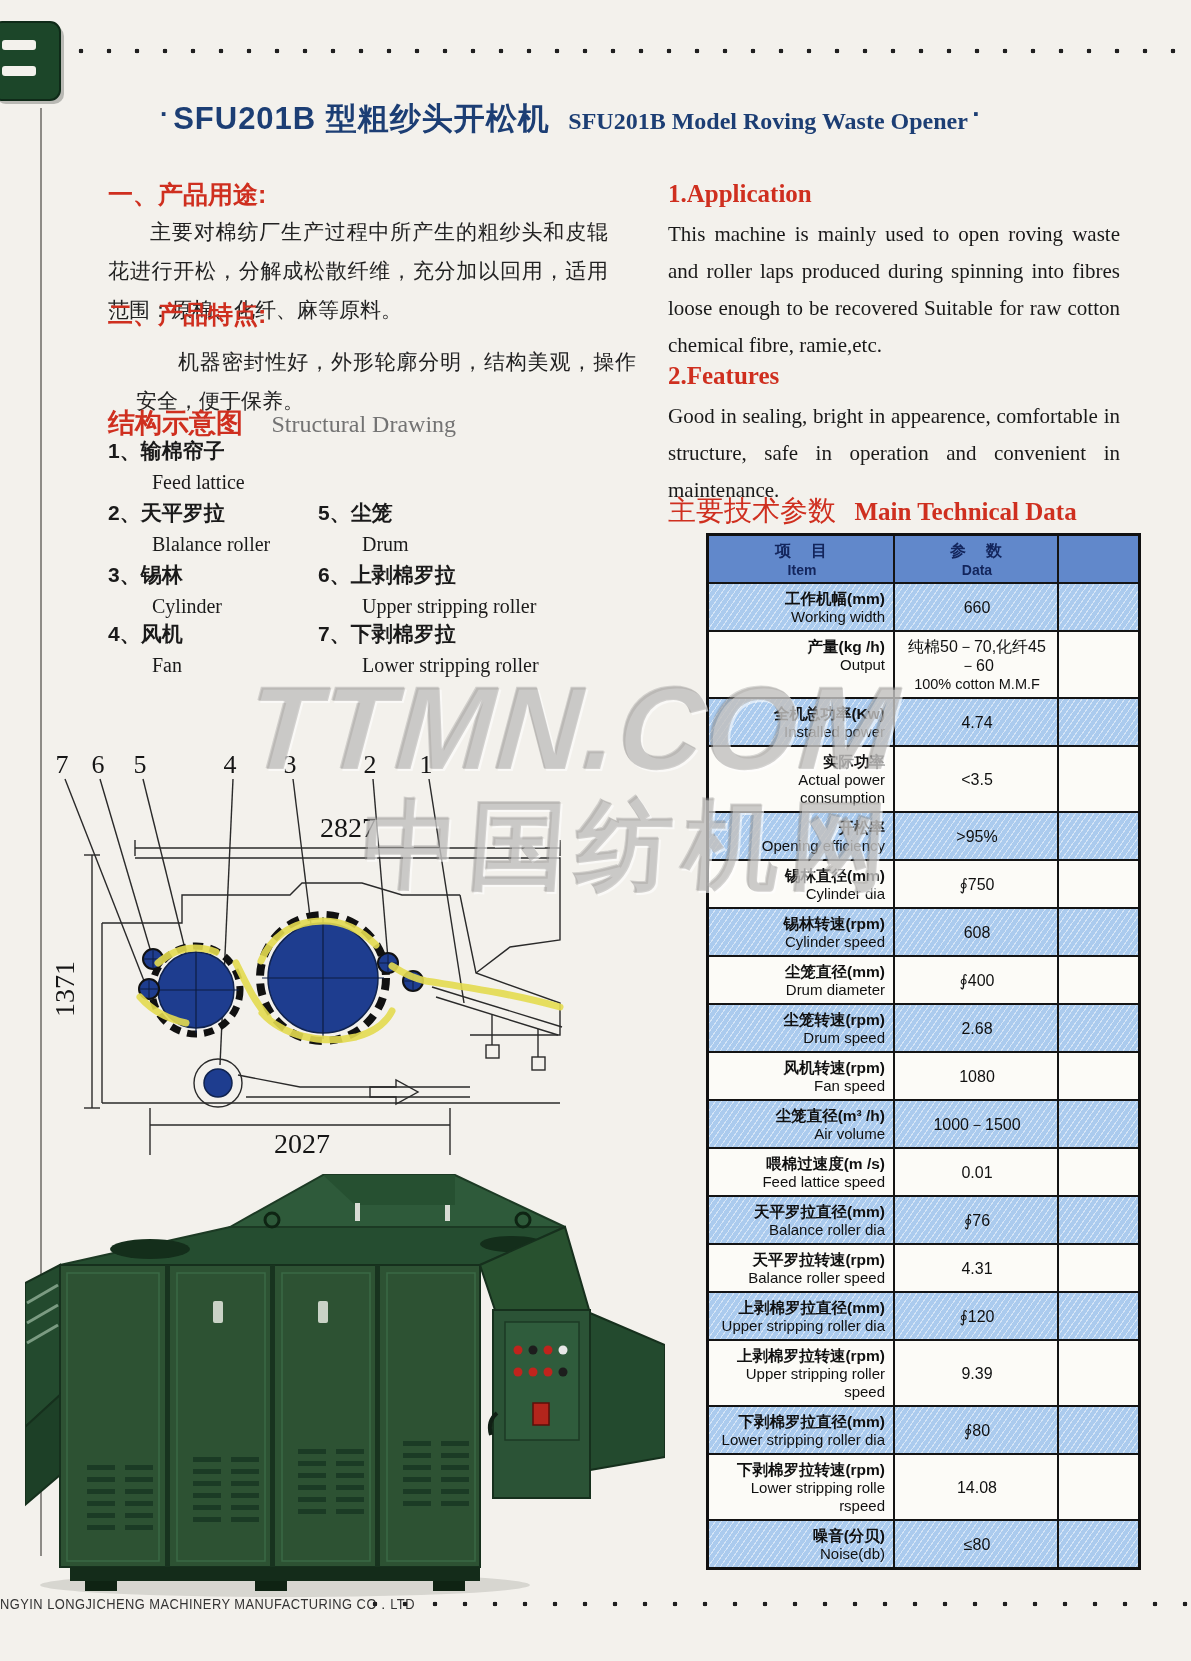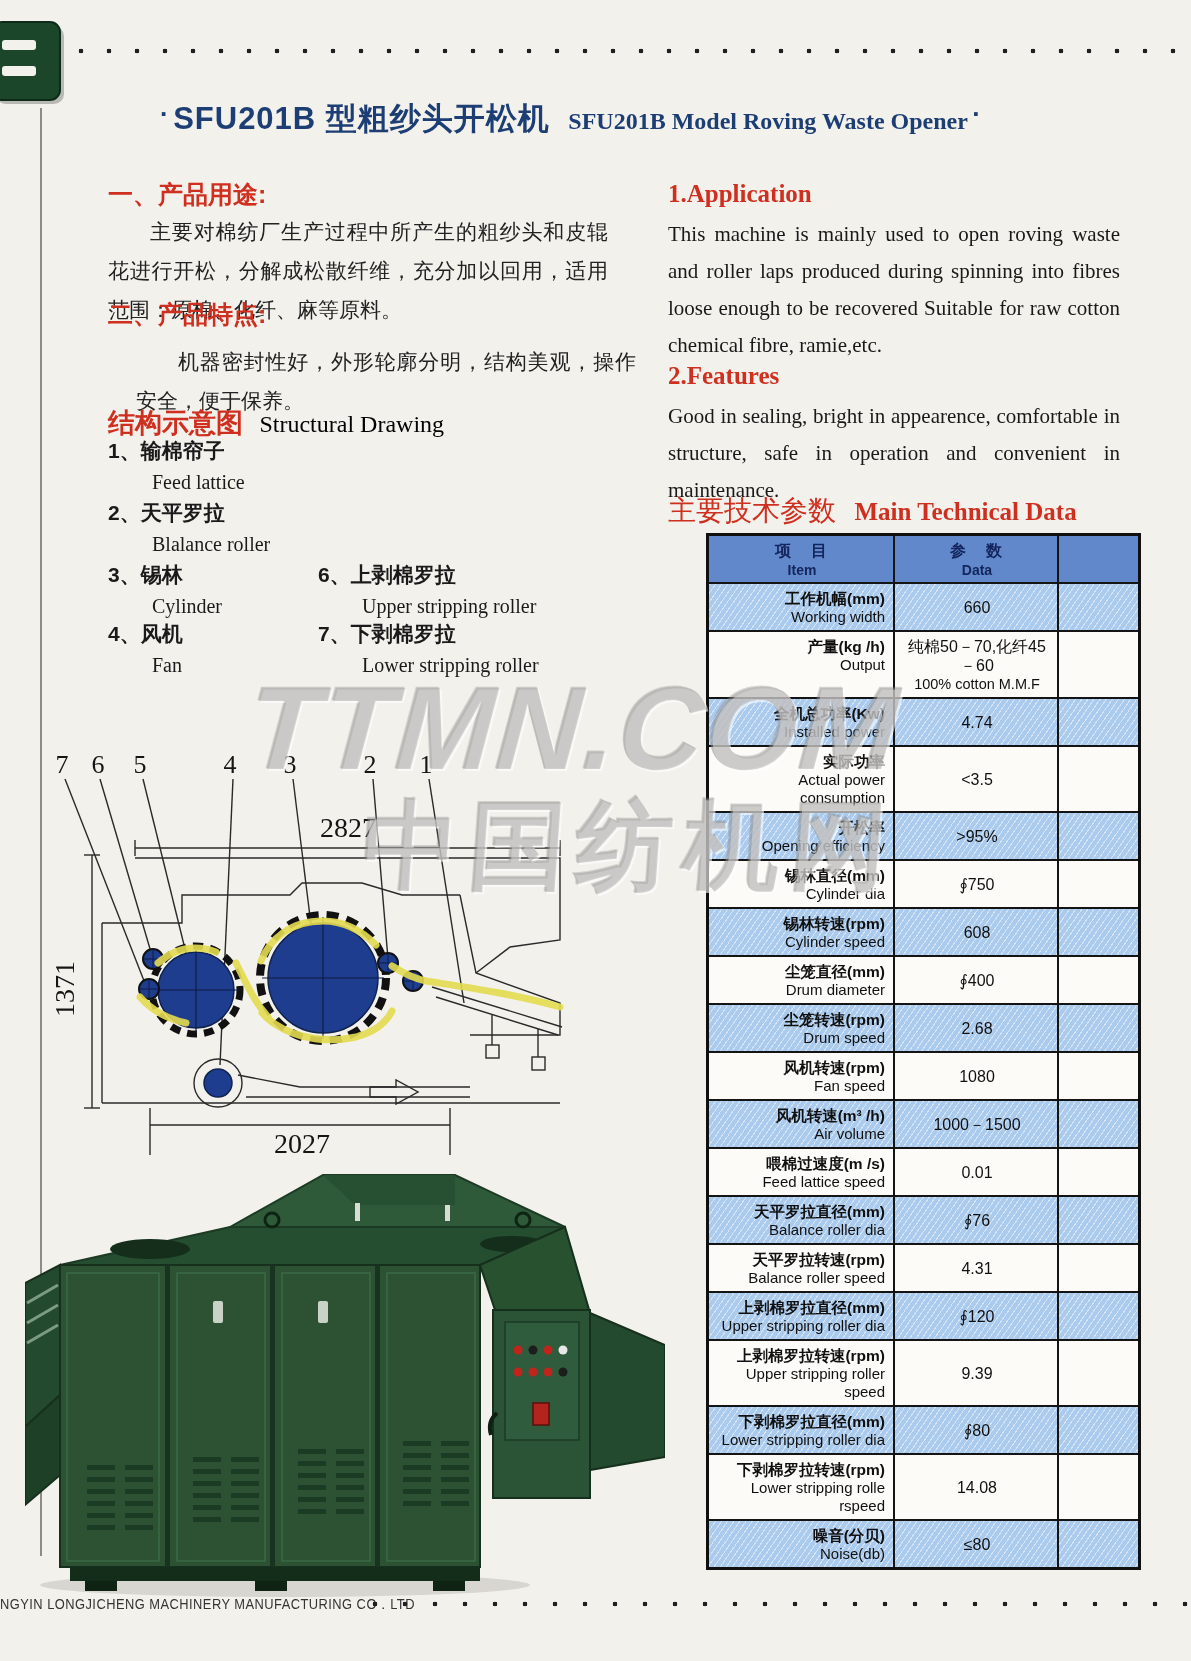--- a/index.html
+++ b/index.html
@@ -19,21 +19,21 @@
   
   .red-h{color:#cf2f1f;font-weight:bold;}
   .cn-par{font-size:21px;line-height:39px;text-align:justify;text-indent:2em;color:#222;}
   .sec{position:absolute;}
   .h-use{left:108px;top:178px;font-size:25px;}
   .p-use{left:108px;top:212px;width:500px;}
   .h-feat{left:108px;top:298px;font-size:25px;}
   .p-feat{left:108px;top:342px;width:500px;margin-left:28px;}
   .h-draw{left:108px;top:405px;}
   .h-draw .cn{font-size:27px;color:#cf2f1f;font-weight:bold;}
-  .h-draw .en{font-size:24px;color:#000000;font-family:"Liberation Serif",serif;margin-left:12px;}
+  .h-draw .en{font-size:24px;color:#737373;font-family:"Liberation Serif",serif;margin-left:24px;}
   .part{position:absolute;width:300px;}
   .part .l1{font-size:21px;color:#1a1a1a;font-weight:bold;}
   .part .l2{font-size:20px;font-family:"Liberation Serif",serif;color:#1a1a1a;margin:6px 0 0 44px;}
   
   .h-app{left:668px;top:180px;font-size:25px;font-family:"Liberation Serif",serif;}
   .p-app{position:absolute;left:668px;top:216px;width:452px;font-size:21px;line-height:37px;
          font-family:"Liberation Serif",serif;text-align:justify;color:#191919;}
   .h-feat2{left:668px;top:362px;font-size:25px;font-family:"Liberation Serif",serif;}
   .p-feat2{position:absolute;left:668px;top:398px;width:452px;font-size:21px;line-height:37px;
          font-family:"Liberation Serif",serif;text-align:justify;color:#191919;}
@@ -114,20 +114,24 @@
     <div class="l2">Blalance roller</div>
   </div>
   <div class="part" style="left:108px;top:561px">
     <div class="l1"><span>3、</span><span>锡林</span></div>
     <div class="l2">Cylinder</div>
   </div>
   <div class="part" style="left:108px;top:620px">
     <div class="l1"><span>4、</span><span>风机</span></div>
     <div class="l2">Fan</div>
   </div>
+  <div class="part" style="left:318px;top:499px">
+    <div class="l1"><span>5、</span><span>尘笼</span></div>
+    <div class="l2">Drum</div>
+  </div>
   <div class="part" style="left:318px;top:561px">
     <div class="l1"><span>6、</span><span>上剥棉罗拉</span></div>
     <div class="l2">Upper stripping roller</div>
   </div>
   <div class="part" style="left:318px;top:620px">
     <div class="l1"><span>7、</span><span>下剥棉罗拉</span></div>
     <div class="l2">Lower stripping roller</div>
   </div>
 
   <div class="sec red-h h-app">1.Application</div>
@@ -248,21 +252,21 @@
           <div class="lbl-cn">风机转速(rpm)</div>
           <div class="lbl-en">Fan speed</div>
         </div>
       <div class="cell c-data">
           <div class="val">1080</div>
         </div>
       <div class="cell c-empty"></div>
     </div>
     <div class="trow row-blue">
       <div class="cell c-item">
-          <div class="lbl-cn">风机转速(m³ /h)</div>
+          <div class="lbl-cn">尘笼直径(m³ /h)</div>
           <div class="lbl-en">Air volume</div>
         </div>
       <div class="cell c-data">
           <div class="val">1000－1500</div>
         </div>
       <div class="cell c-empty"></div>
     </div>
     <div class="trow row-white">
       <div class="cell c-item">
           <div class="lbl-cn">喂棉过速度(m /s)</div>

